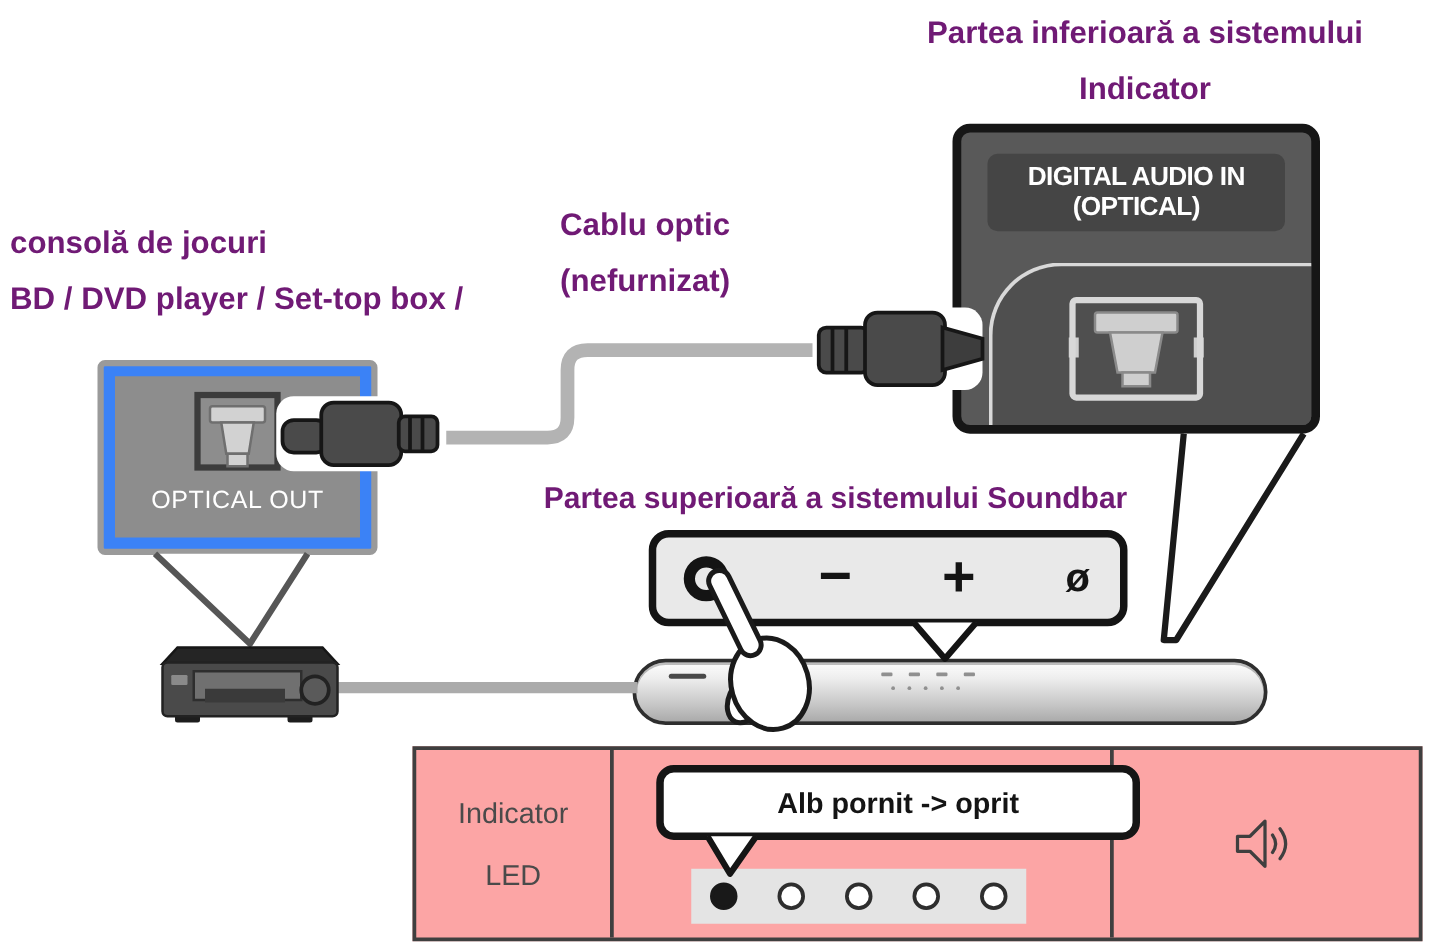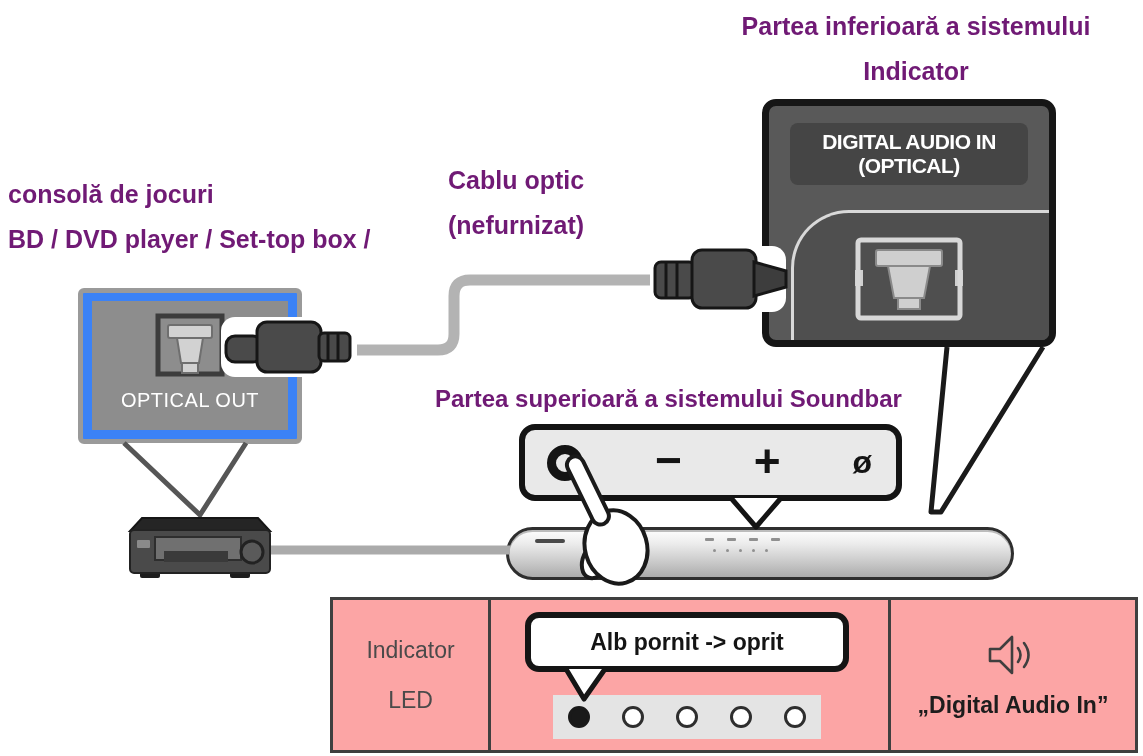--- a/index.html
+++ b/index.html
@@ -84,21 +84,21 @@
   .st-col1 {
     width: 158px; border-right: 3px solid #3f3f3f;
     display: flex; flex-direction: column; align-items: center; justify-content: center;
     color: #4a4a4a; font-size: 23px; line-height: 50px; font-weight: 400;
   }
   .st-col2 { width: 400px; border-right: 3px solid #3f3f3f; position: relative; }
   .st-col3 {
     flex: 1; display: flex; flex-direction: column; align-items: center; justify-content: center;
   }
   .led-bubble {
-    position: absolute; left: 34px; top: 12px; width: 324px; height: 60px;
+    position: absolute; left: 34px; top: 12px; width: 387px; height: 60px;
     background: #fff; border: 6px solid #151515; border-radius: 14px;
     display: flex; align-items: center; justify-content: center;
     font-weight: 700; font-size: 23px; color: #141414;
   }
   .led-strip {
     position: absolute; left: 62px; top: 95px; width: 268px; height: 44px;
     background: #e4e4e4; display: flex; align-items: center; justify-content: space-between;
     padding: 0 15px;
   }
   .led { width: 22px; height: 22px; border-radius: 50%; }
@@ -199,21 +199,20 @@
           <div class="led led-off"></div>
           <div class="led led-off"></div>
         </div>
     </div>
     <div class="st-col3">
       <svg width="52" height="46" viewBox="0 0 52 46">
         <path d="M3,17 h10 l12,-12 v36 l-12,-12 h-10 z" fill="none" stroke="#3f3f3f" stroke-width="2.6" stroke-linejoin="round"></path>
         <path d="M31,16 q5,7 0,14" fill="none" stroke="#3f3f3f" stroke-width="2.6" stroke-linecap="round"></path>
         <path d="M37,11 q9,12 0,24" fill="none" stroke="#3f3f3f" stroke-width="2.6" stroke-linecap="round"></path>
       </svg>
-      <div class="mode-label">„Digital Audio In”</div>
     </div>
   </div>
 
   <svg id="overlay" viewBox="0 0 1143 756">
 
     <path d="M310,350 L438,350 Q454,350 454,334 L454,296 Q454,280 470,280 L660,280" fill="none" stroke="#b3b3b3" stroke-width="11"></path>
 
     <path d="M266,550 L510,550" fill="none" stroke="#ababab" stroke-width="9"></path>
 
     <path d="M947,347 L931,512 L941,512 L1043,347" fill="#ffffff" stroke="#1a1a1a" stroke-width="5" stroke-linejoin="round"></path>

